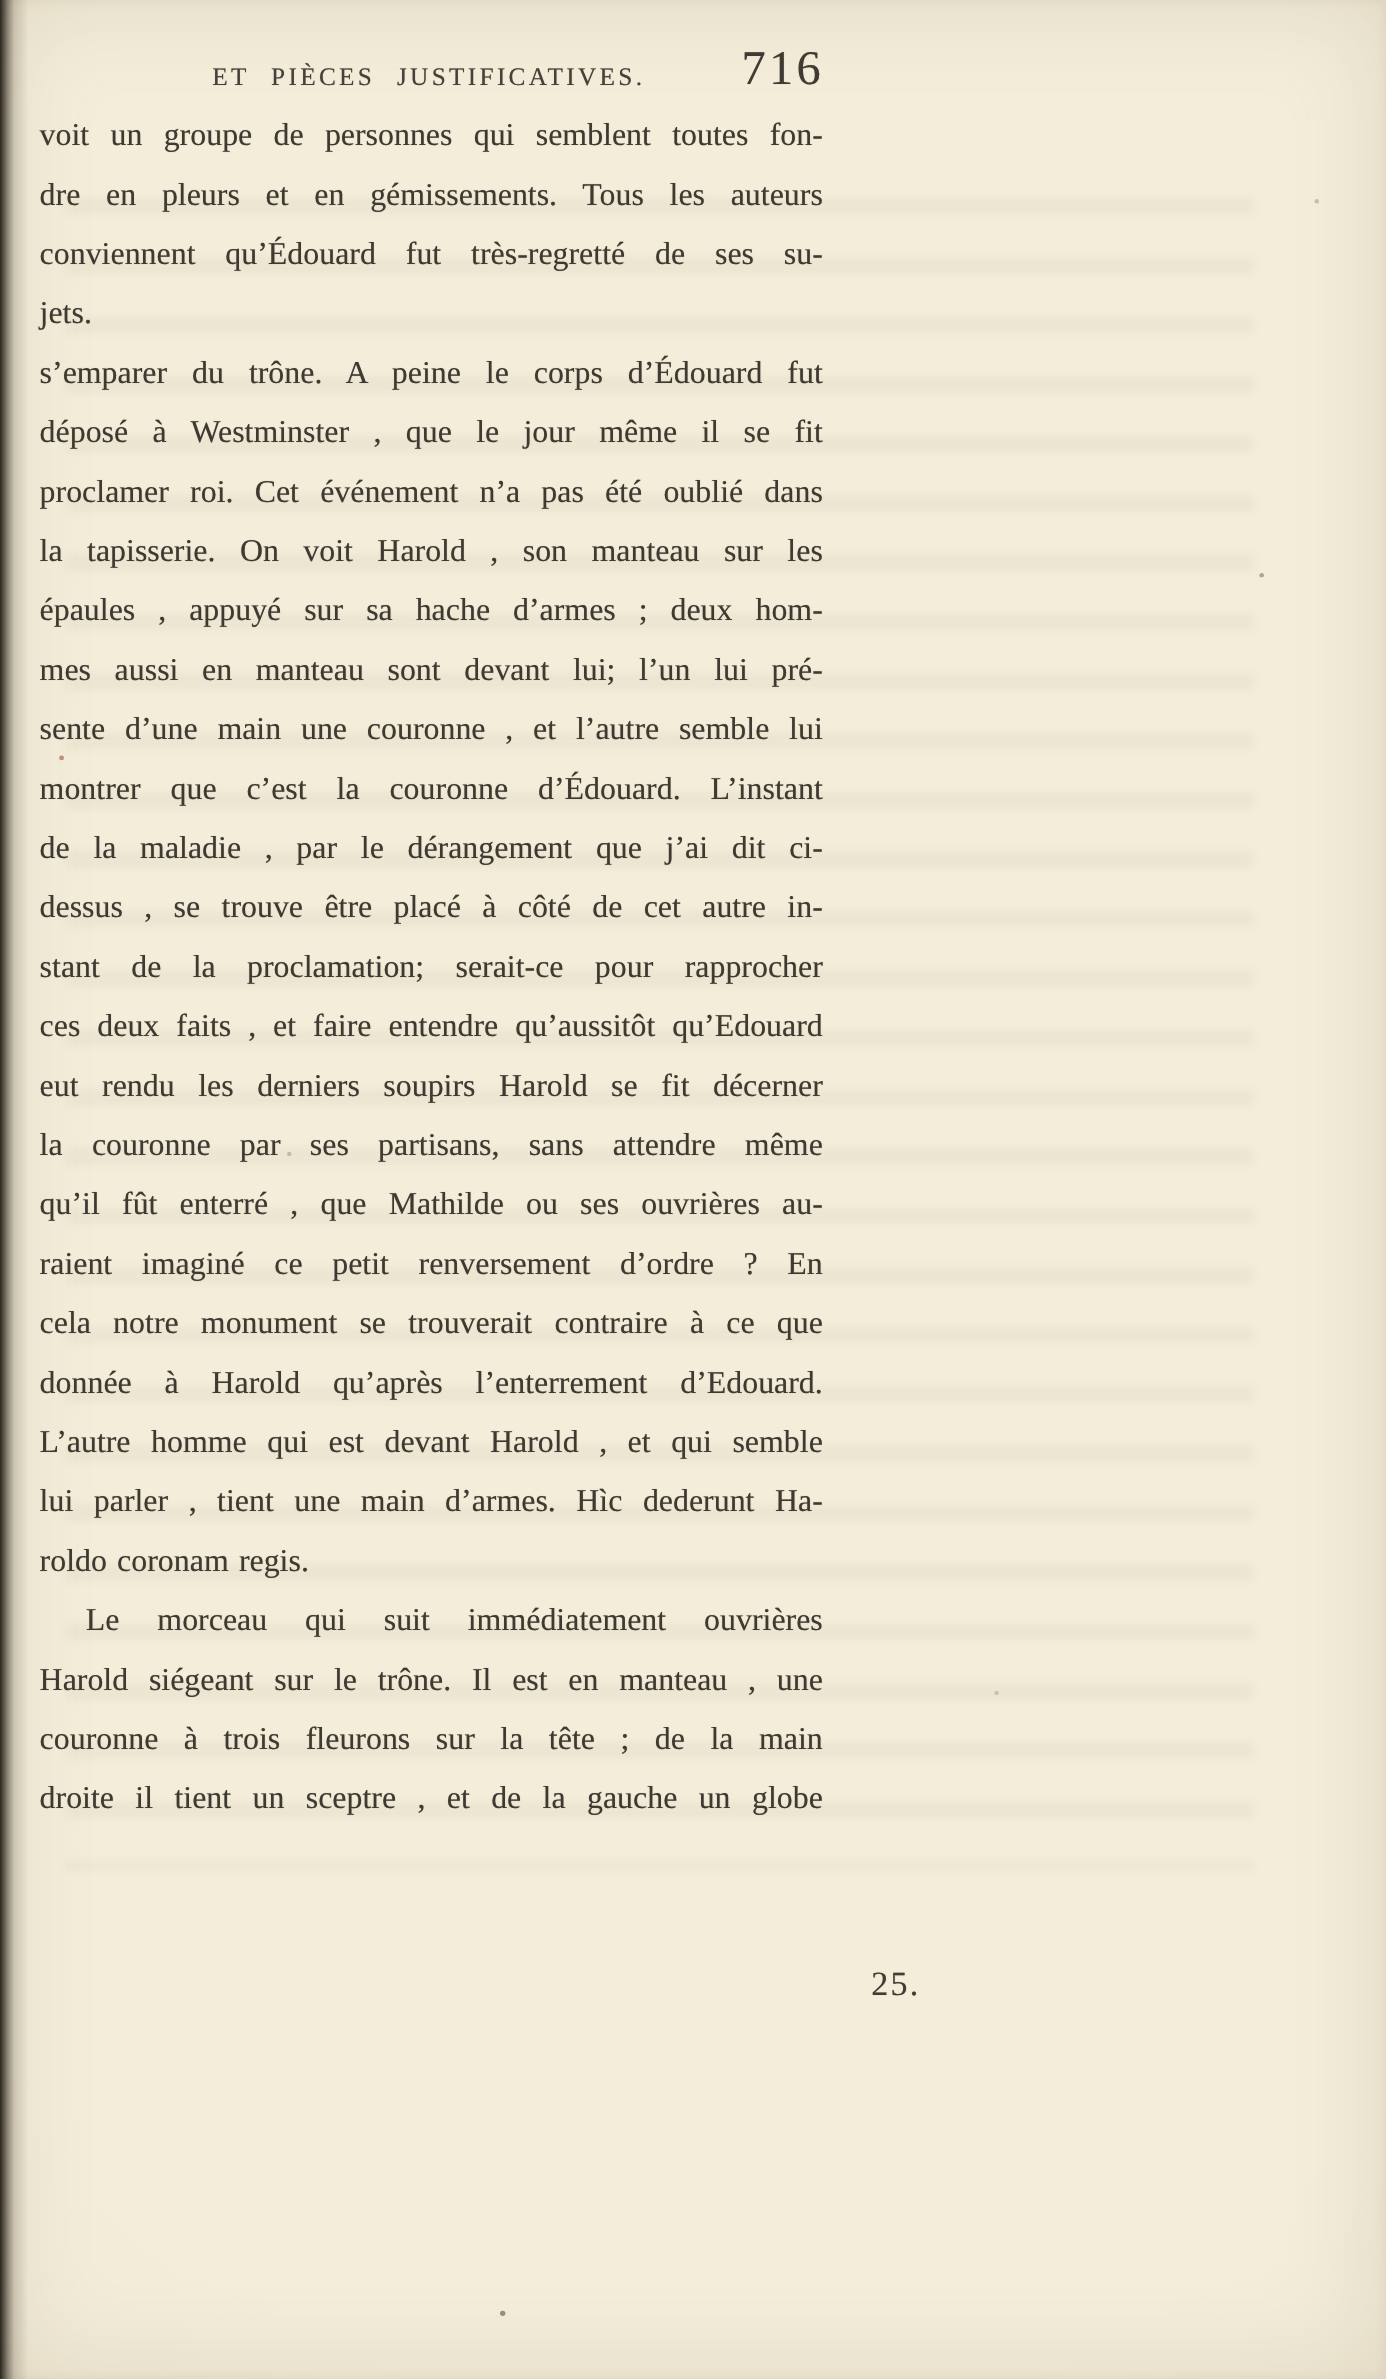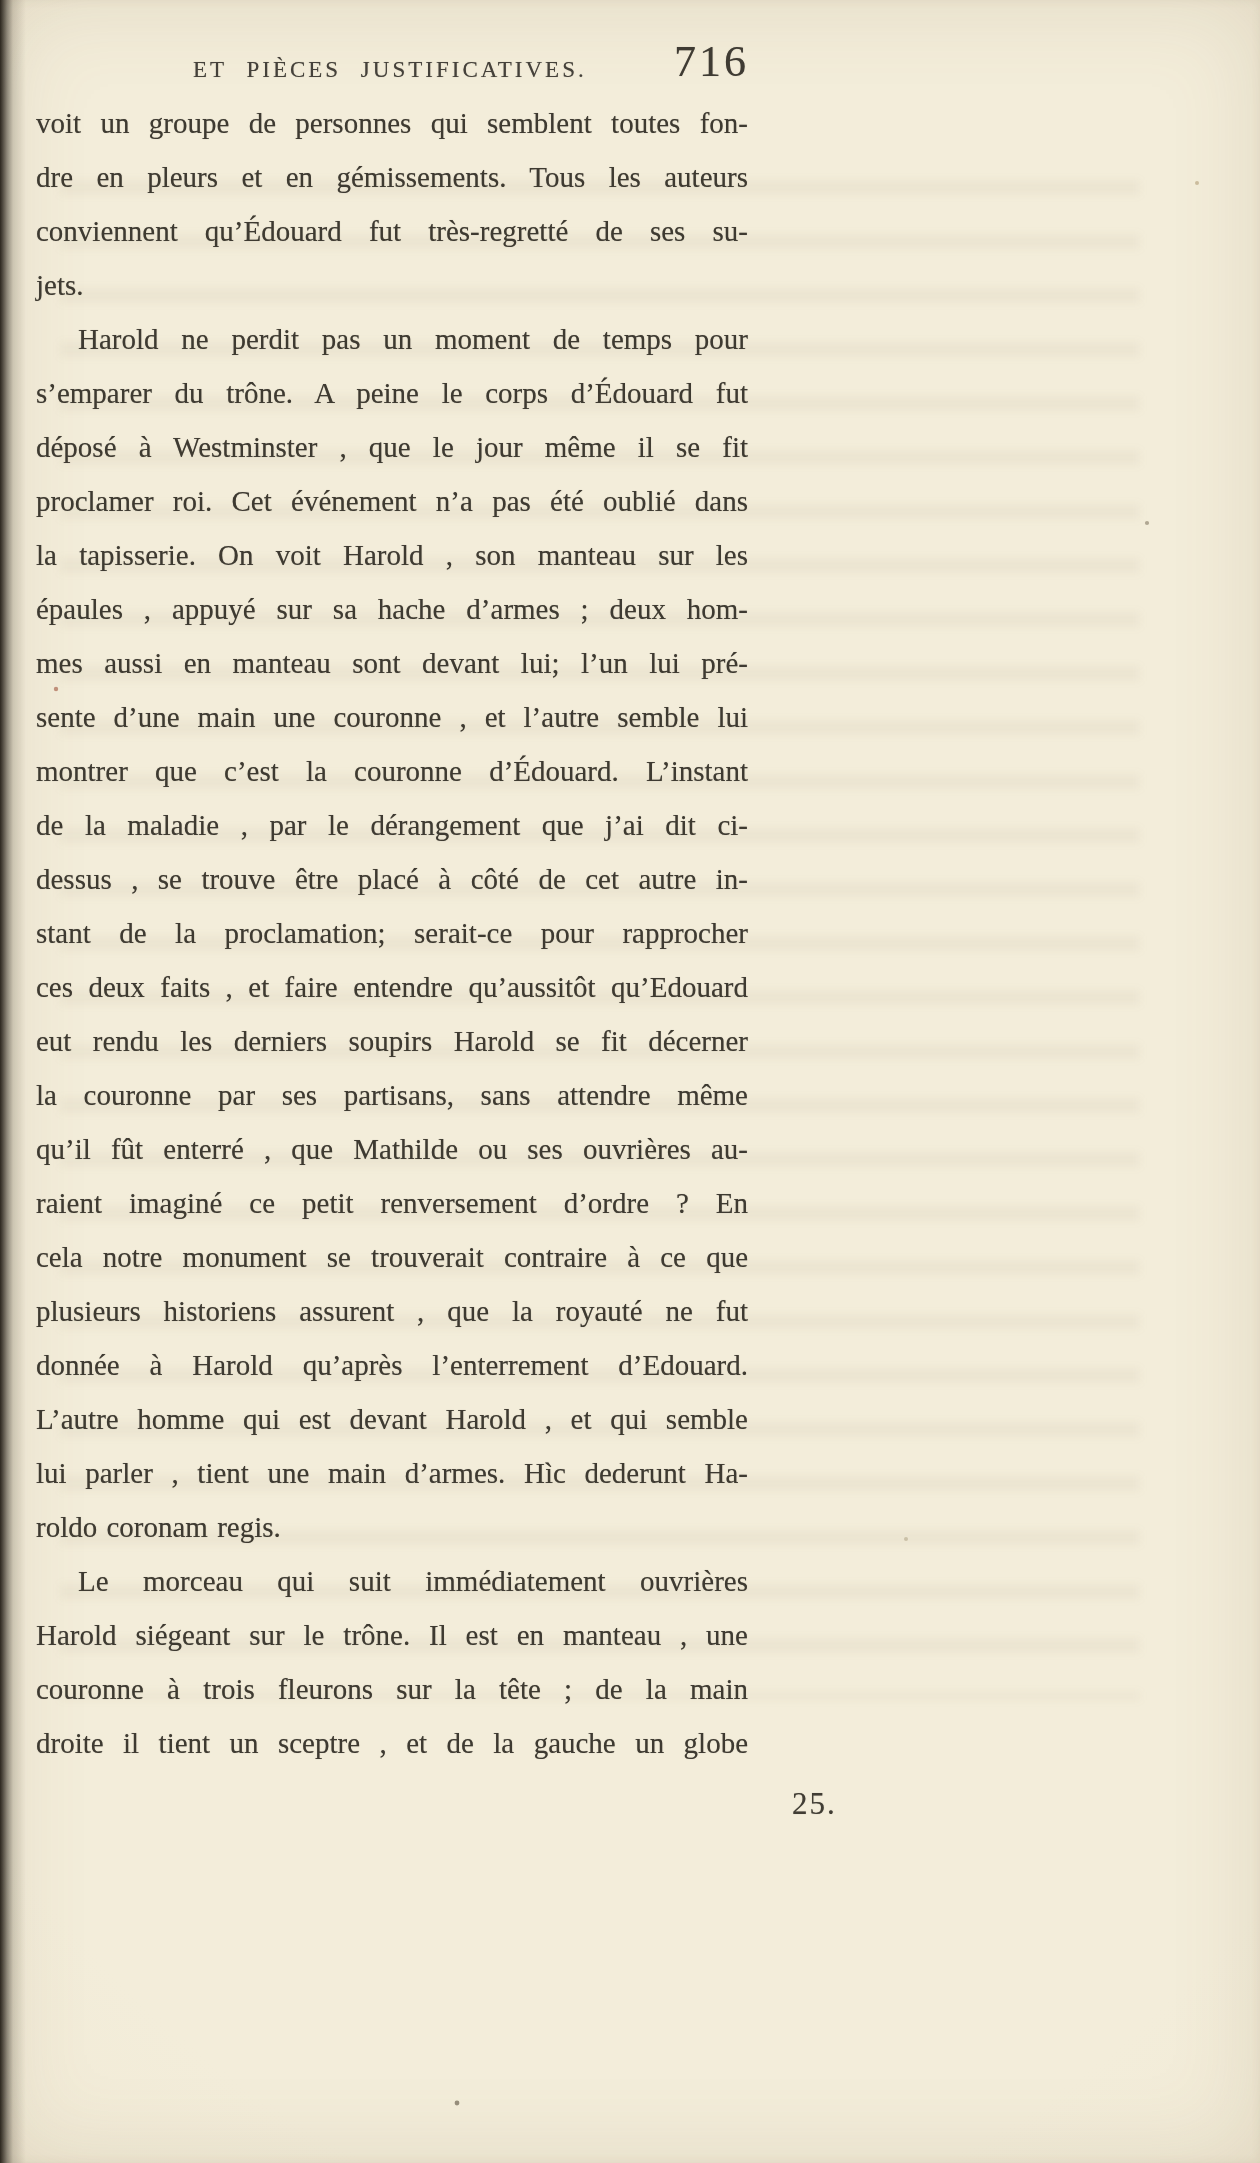--- a/index.html
+++ b/index.html
@@ -90,39 +90,37 @@
 
   <div class="running-title">ET PIÈCES JUSTIFICATIVES.</div>
 
   <div class="page-number">716</div>
 
   <div class="text-block">
       <div class="line j"><span>voit un groupe de personnes qui semblent toutes fon-</span></div>
       <div class="line j"><span>dre en pleurs et en gémissements. Tous les auteurs</span></div>
       <div class="line j"><span>conviennent qu’Édouard fut très-regretté de ses su-</span></div>
       <div class="line"><span>jets.</span></div>
-      <div class="line j ind"><span>Harold ne perdit pas un moment de temps pour</span></div>
       <div class="line j"><span>s’emparer du trône. A peine le corps d’Édouard fut</span></div>
       <div class="line j"><span>déposé à Westminster , que le jour même il se fit</span></div>
       <div class="line j"><span>proclamer roi. Cet événement n’a pas été oublié dans</span></div>
       <div class="line j"><span>la tapisserie. On voit Harold , son manteau sur les</span></div>
       <div class="line j"><span>épaules , appuyé sur sa hache d’armes ; deux hom-</span></div>
       <div class="line j"><span>mes aussi en manteau sont devant lui; l’un lui pré-</span></div>
       <div class="line j"><span>sente d’une main une couronne , et l’autre semble lui</span></div>
       <div class="line j"><span>montrer que c’est la couronne d’Édouard. L’instant</span></div>
       <div class="line j"><span>de la maladie , par le dérangement que j’ai dit ci-</span></div>
       <div class="line j"><span>dessus , se trouve être placé à côté de cet autre in-</span></div>
       <div class="line j"><span>stant de la proclamation; serait-ce pour rapprocher</span></div>
       <div class="line j"><span>ces deux faits , et faire entendre qu’aussitôt qu’Edouard</span></div>
       <div class="line j"><span>eut rendu les derniers soupirs Harold se fit décerner</span></div>
       <div class="line j"><span>la couronne par ses partisans, sans attendre même</span></div>
       <div class="line j"><span>qu’il fût enterré , que Mathilde ou ses ouvrières au-</span></div>
       <div class="line j"><span>raient imaginé ce petit renversement d’ordre ? En</span></div>
       <div class="line j"><span>cela notre monument se trouverait contraire à ce que</span></div>
-      <div class="line j"><span>plusieurs historiens assurent , que la royauté ne fut</span></div>
       <div class="line j"><span>donnée à Harold qu’après l’enterrement d’Edouard.</span></div>
       <div class="line j"><span>L’autre homme qui est devant Harold , et qui semble</span></div>
       <div class="line j"><span>lui parler , tient une main d’armes. </span><span class="it">Hìc dederunt Ha-</span></div>
       <div class="line"><span class="it">roldo coronam regis.</span></div>
       <div class="line j ind"><span>Le morceau qui suit immédiatement ouvrières</span></div>
       <div class="line j"><span>Harold siégeant sur le trône. Il est en manteau , une</span></div>
       <div class="line j"><span>couronne à trois fleurons sur la tête ; de la main</span></div>
       <div class="line j"><span>droite il tient un sceptre , et de la gauche un globe</span></div>
     </div>
 

